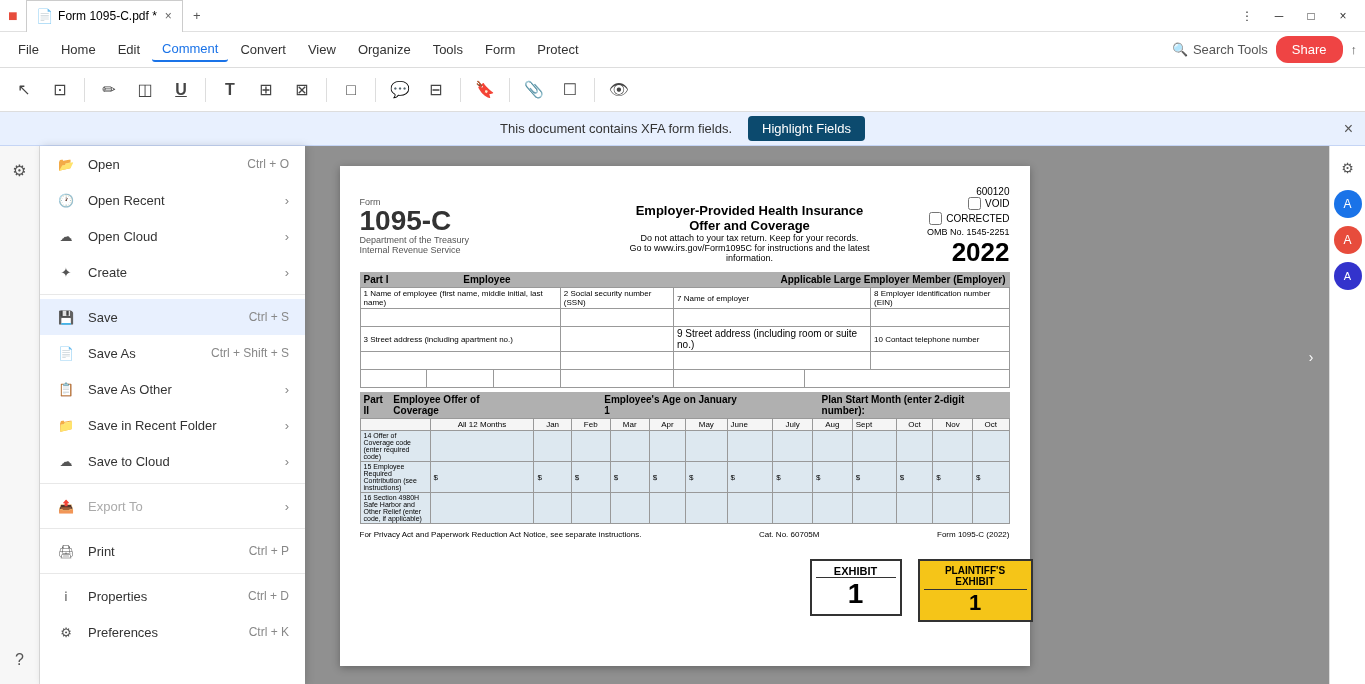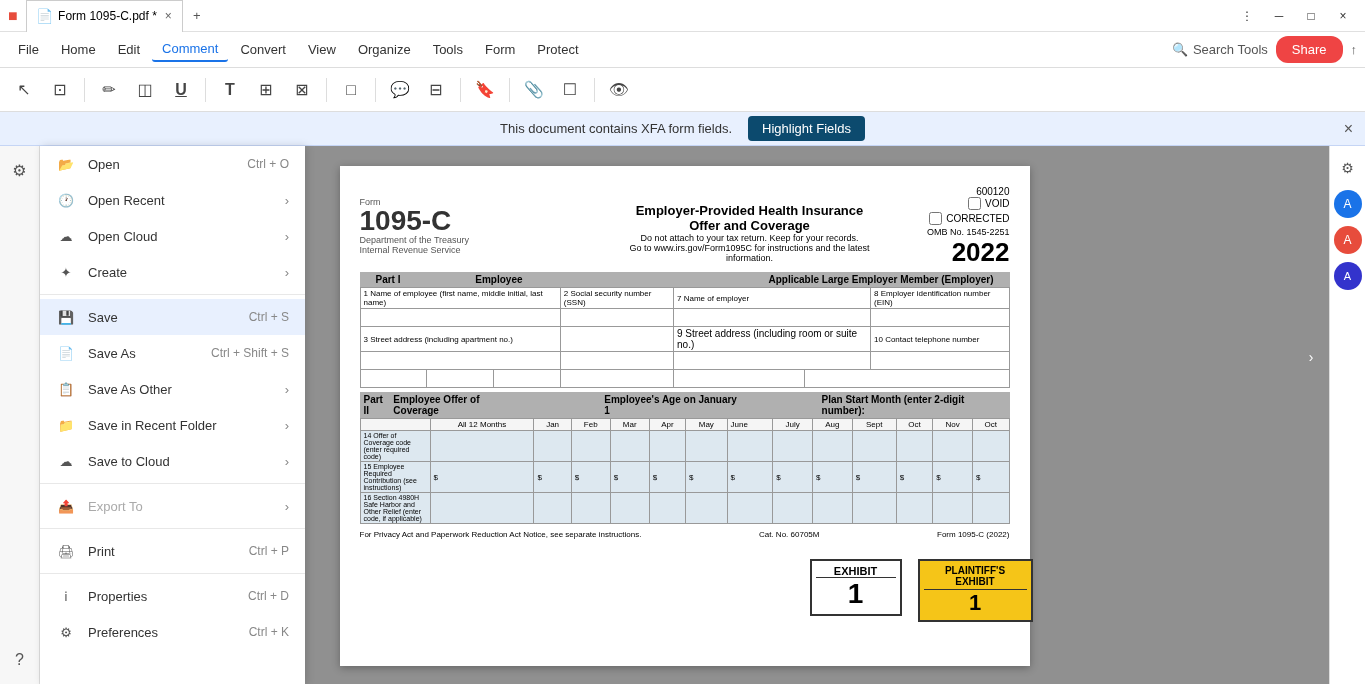--- a/index.html
+++ b/index.html
@@ -292,21 +292,21 @@
                 <input type="checkbox" style="">
                 <span>CORRECTED</span>
               </div>
               <div style="font-size:9px; text-align:right; margin-top:2px;">OMB No. 1545-2251</div>
               <div style="font-size:26px; font-weight:bold; ">2022</div>
             </td>
           </tr>
         </tbody>
           </table>
 
-        <div style="display:flex; background:#b0b0b0; font-weight:bold; font-size:10px; padding:2px 16px; margin-bottom:0;gap:36px;">
+        <div style="display:flex; background:#b0b0b0; font-weight:bold; font-size:10px; padding:2px 4px; margin-bottom:0;gap:36px;">
           <span>Part I</span>&nbsp;
           <span>Employee</span>
           <span style="margin-left:auto;">Applicable Large Employer Member (Employer)</span>
         </div>
 
         <table class="form-table">
           <tbody>
               <tr>
             <td colspan="4" style="font-size:8px;">1 Name of employee (first name, middle initial, last name)</td>
             <td colspan="2" style="font-size:8px;">2 Social security number (SSN)</td>
@@ -355,21 +355,21 @@
             <td style="width:70px; font-size:8px; font-weight:bold;"></td>
             <td style="font-size:8px; text-align:center;">All 12 Months</td>
             <td style="font-size:8px; text-align:center;">Jan</td>
             <td style="font-size:8px; text-align:center;">Feb</td>
             <td style="font-size:8px; text-align:center;">Mar</td>
             <td style="font-size:8px; text-align:center;">Apr</td>
             <td style="font-size:8px; text-align:center;">May</td>
             <td style="font-size:8px; text-align:left;">June</td>
             <td style="font-size:8px; text-align:center;">July</td>
             <td style="font-size:8px; text-align:center;">Aug</td>
-            <td style="font-size:8px; text-align:center;">Sept</td>
+            <td style="font-size:8px; ">Sept</td>
             <td style="font-size:8px; text-align:center;">Oct</td>
             <td style="font-size:8px; text-align:center;">Nov</td>
             <td style="font-size:8px; text-align:center;">Oct</td>
           </tr>
 
           <tr style="height:22px; background:#dde8f0;">
             <td style="font-size:7px; width:70px;">14 Offer of Coverage code (enter required code)</td>
             <td></td>
             <td></td>
             <td></td>

